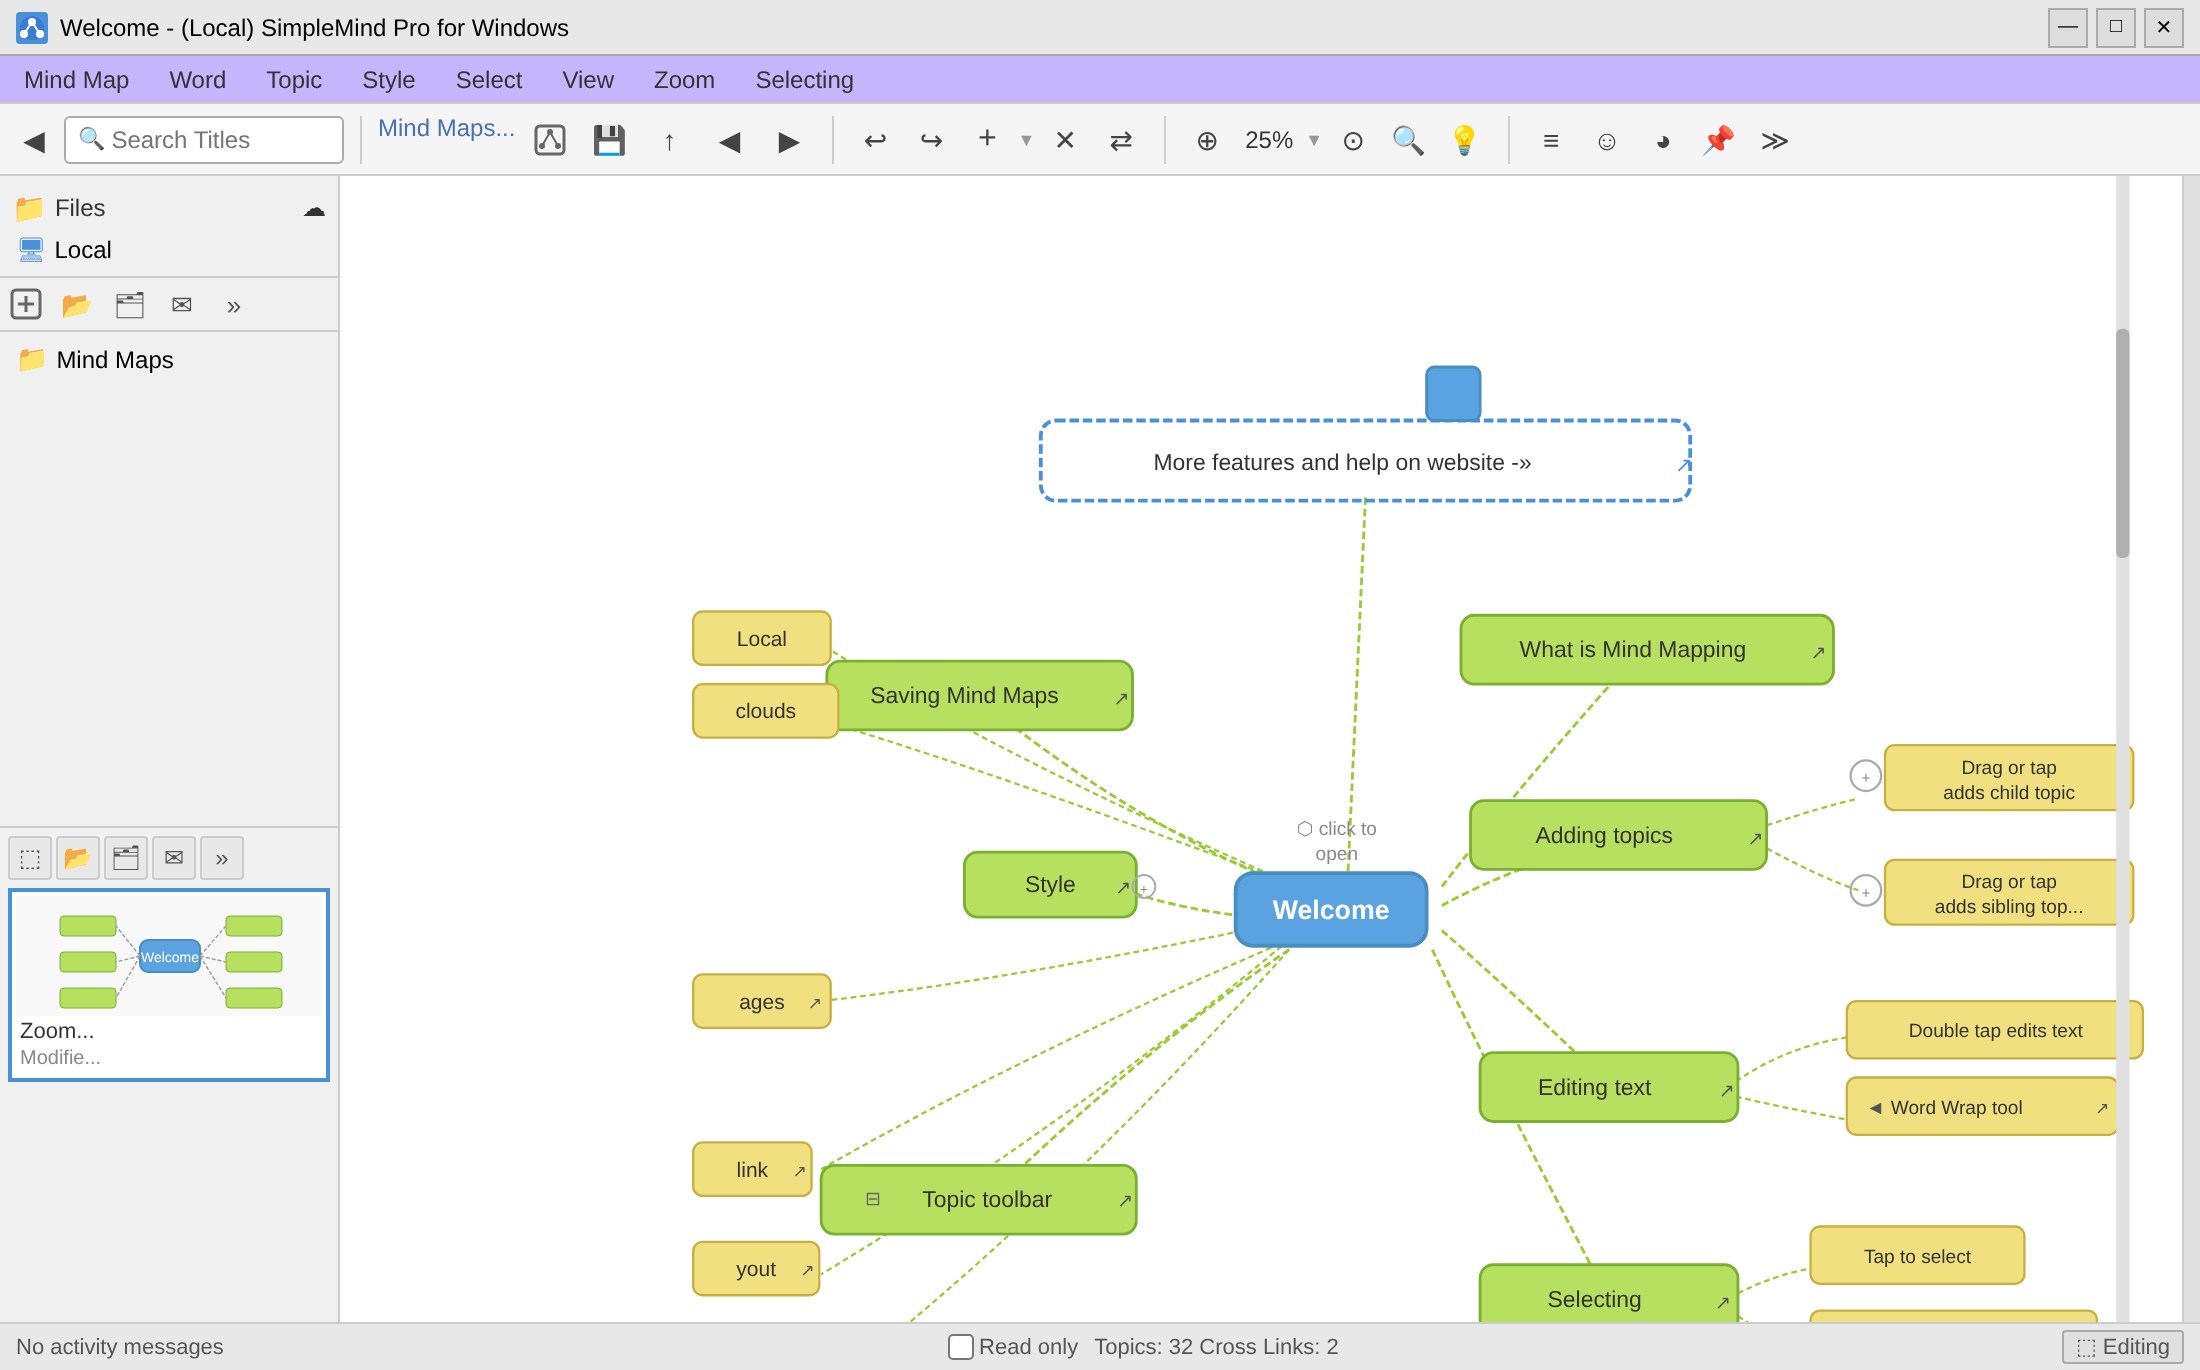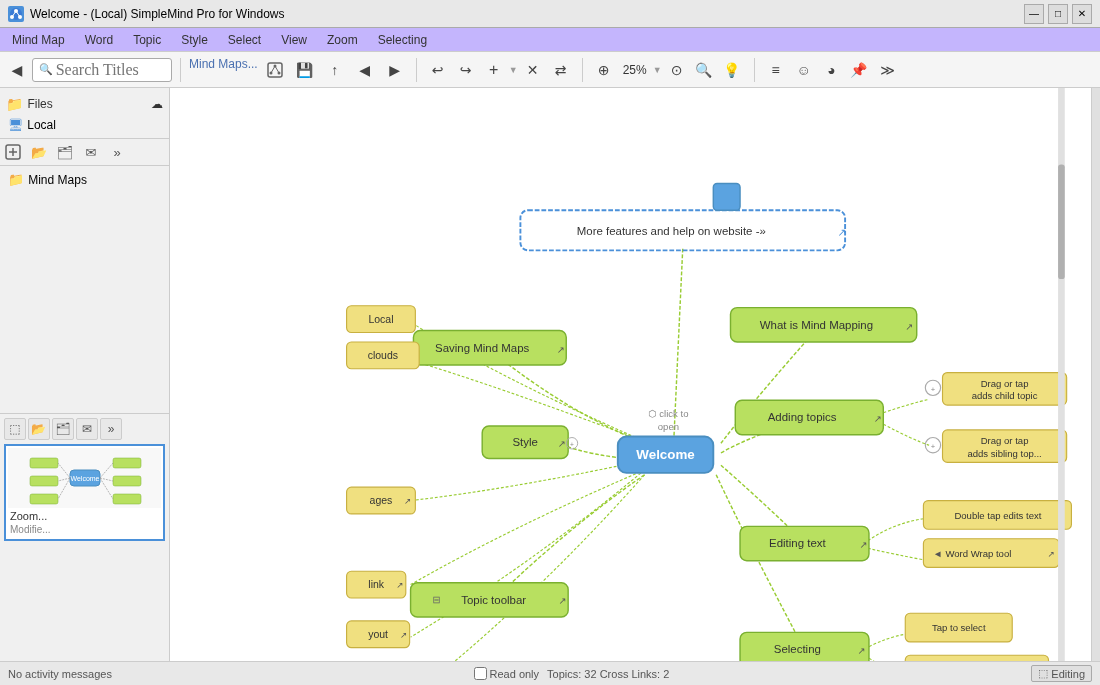--- a/index.html
+++ b/index.html
@@ -49,21 +49,21 @@
       background: transparent; display: flex; align-items: center;
       justify-content: center; font-size: 14px; cursor: pointer; border-radius: 2px;
       color: #444;
     }
     .search-box {
       display: flex; align-items: center;
       background: white; border: 1px solid #aaa;
       border-radius: 3px; padding: 2px 6px; height: 24px;
       width: 140px;
     }
-    .search-box input { border: none; outline: none; font-size: 16px; width: 110px; background: transparent; font-family: Liberation Serif, serif; }
+    .search-box input { border: none; outline: none; font-size: 12px; width: 110px; background: transparent; }
     .zoom-display { font-size: 12px; color: #333; padding: 0 4px; }
     .breadcrumb-area { display: flex; gap: 4px; font-size: 12px; color: #333; }
 
     
     #main { display: flex; height: calc(685px - 28px - 24px - 36px - 24px); }
 
     
     #sidebar {
       width: 170px; min-width: 170px;
       background: #f0f0f0;

